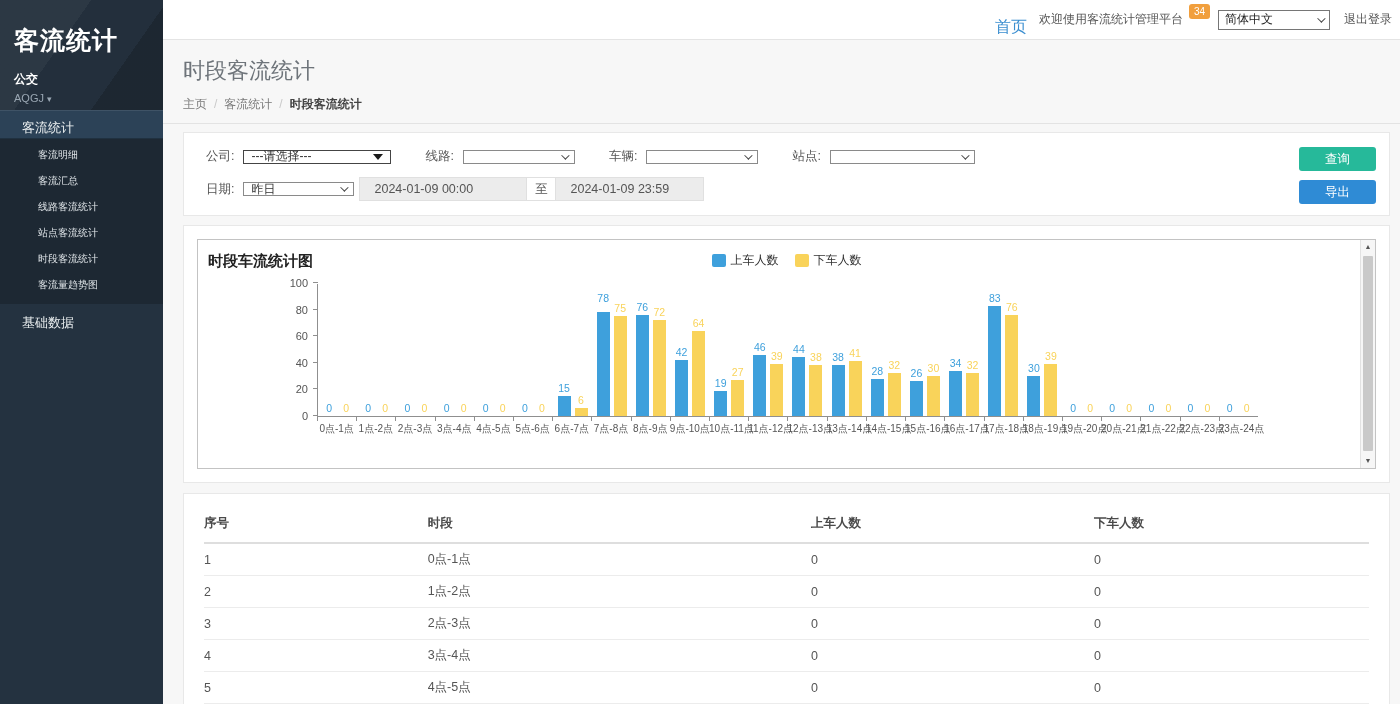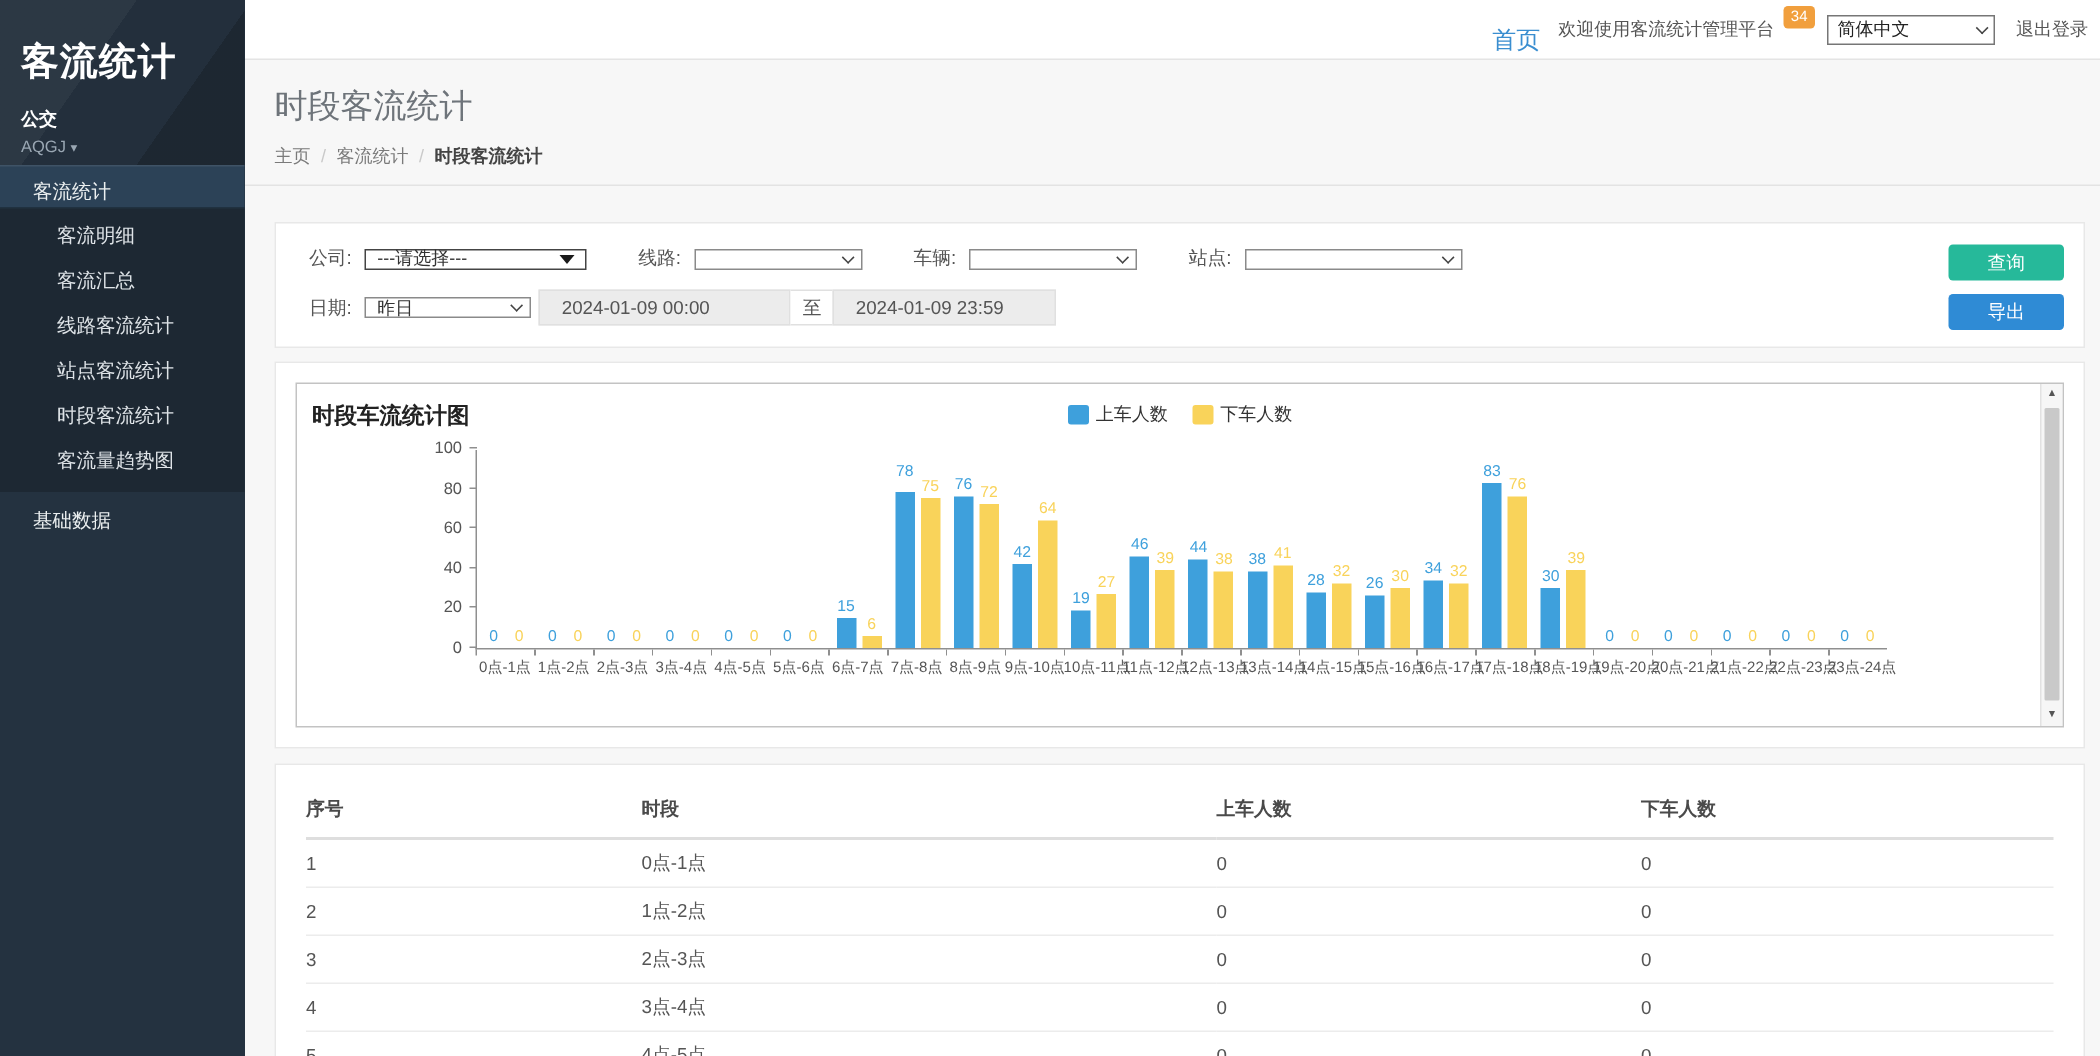--- a/index.html
+++ b/index.html
@@ -10,21 +10,21 @@
   .logo-area { height:110px; padding:24px 14px 0 14px;
     background: linear-gradient(125deg, rgba(255,255,255,0.045) 0%, rgba(255,255,255,0.045) 38%, transparent 38%),
                 linear-gradient(305deg, rgba(0,0,0,0.18) 0%, rgba(0,0,0,0.18) 30%, transparent 30%), #232f3c; }
   .logo-title { color:#fff; font-size:25px; font-weight:bold; letter-spacing:1px; }
   .org-name { color:#fff; font-size:12px; font-weight:bold; margin-top:14px; }
   .org-code { color:#9aa7b3; font-size:11px; margin-top:4px; cursor:pointer; }
   .org-code .dn { font-size:9px; margin-left:3px; }
   .menu-section { background:#2c4257; border-top:1px solid rgba(255,255,255,0.09); border-bottom:1px solid rgba(0,0,0,0.25);
     color:#ecf0f1; font-size:13px; padding:8px 0 8px 22px; height:29px; cursor:pointer; }
   .submenu { background:#1d2833; padding:3px 0 6px 0; }
-  .submenu-item { color:#dfe4e8; font-size:13px; padding:6px 0 6px 38px; cursor:pointer; }
+  .submenu-item { color:#dfe4e8; font-size:10px; padding:6px 0 6px 38px; cursor:pointer; }
   .menu-parent { color:#ecf0f1; font-size:13px; padding:10px 0 10px 22px; cursor:pointer; }
 
   
   .main { margin-left:163px; }
   .topbar { height:40px; background:#fff; border-bottom:1px solid #e4e4e4; display:flex; align-items:center; justify-content:flex-end; padding-right:8px; }
   .topbar .home { color:#3a8ed0; font-size:16px; margin-right:12px; cursor:pointer;margin-top:16px; }
   .topbar .welcome { color:#555; font-size:12px; margin-right:6px; }
   .badge { background:#f19f3d; color:#fff; font-size:10px; border-radius:3px; padding:2px 5px; transform:translateY(-8px); margin-right:8px; }
   .lang-sel { width:112px; height:20px; border:1px solid #767676; background:#fff; display:inline-flex; align-items:center; justify-content:space-between; padding:0 6px; font-size:12px; color:#222; margin-right:14px; cursor:pointer; }
   .topbar .logout { color:#555; font-size:12px; cursor:pointer; white-space:nowrap; }
@@ -33,21 +33,21 @@
   .page-title { font-size:22px; color:#6e747a; font-weight:400; }
   .breadcrumb { margin-top:10px; font-size:12px; color:#7a7a7a; }
   .breadcrumb .sep { color:#c9c9c9; margin:0 7px; }
   .breadcrumb .current { color:#444; font-weight:bold; }
   .breadcrumb a { color:#7a7a7a; cursor:pointer; }
 
   .content { padding:8px 10px 0 20px; }
   .panel { background:#fff; border:1px solid #e8e8e8; }
 
   
-  .filter-panel { position:relative; padding:15px 22px 14px 22px; margin-top:16px; }
+  .filter-panel { position:relative; padding:15px 22px 14px 22px; margin-top:0; }
   .filter-row { display:flex; align-items:center; font-size:12.5px; color:#555; }
   .filter-row + .filter-row { margin-top:12px; }
   .flabel { margin-right:9px; white-space:nowrap; }
   .sel { display:inline-flex; align-items:center; justify-content:space-between; border:1px solid #8a8a8a; background:#fff; height:14px; padding:0 7px; font-size:12px; color:#333; cursor:pointer; margin-right:34px; }
   .sel.first { border-color:#444; }
   .caret-tri { width:0; height:0; border-left:5px solid transparent; border-right:5px solid transparent; border-top:6px solid #1a1a1a; margin-left:8px; }
   .caret-chev { width:6px; height:6px; border-right:1.4px solid #444; border-bottom:1.4px solid #444; transform:rotate(45deg) translateY(-2px); margin-left:8px; }
   .w148{width:148px;} .w112{width:112px;} .w145{width:145px;} .w111{width:111px;}
   .date-group { display:inline-flex; align-items:stretch; height:24px; }
   .date-box { background:#ececec; border:1px solid #e0e0e0; color:#555; font-size:12.5px; display:flex; align-items:center; padding:0 14px; }

